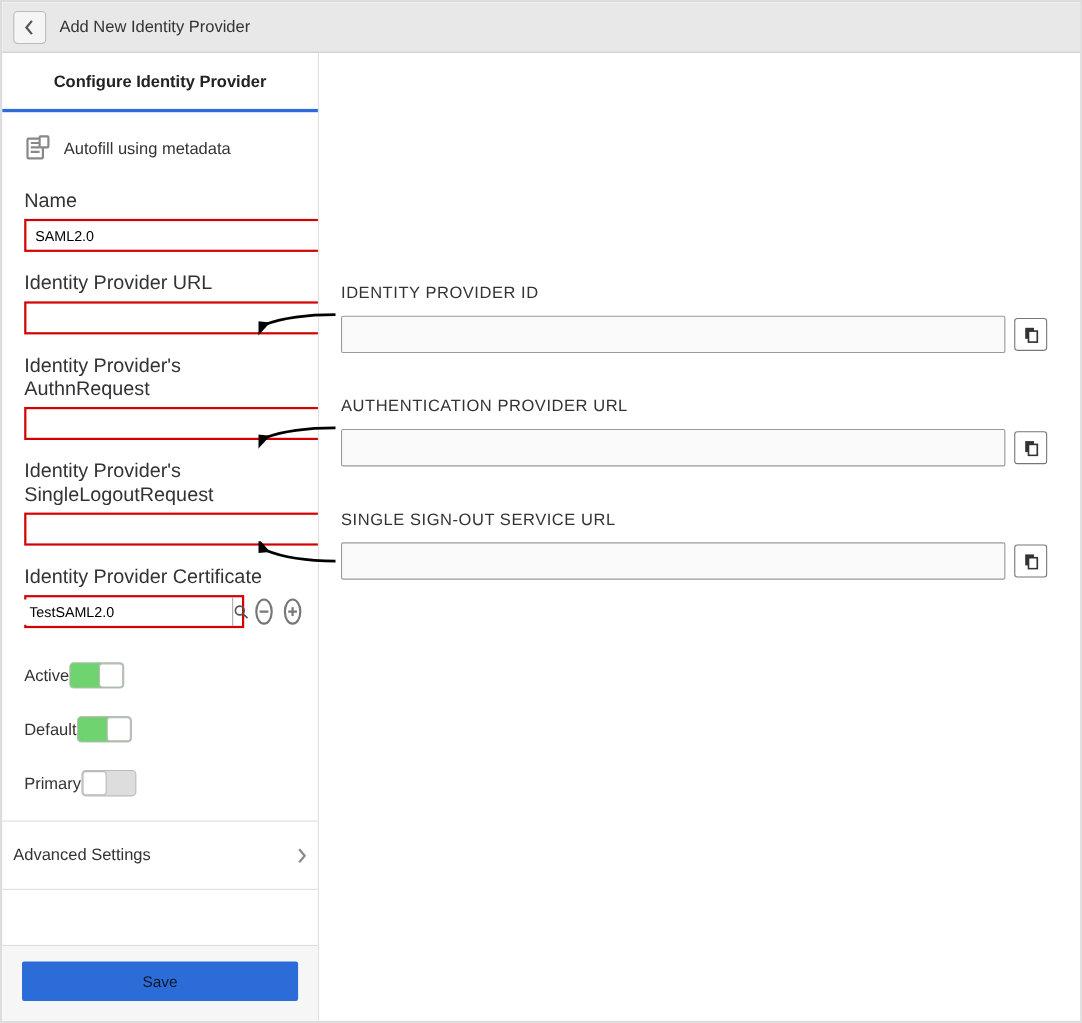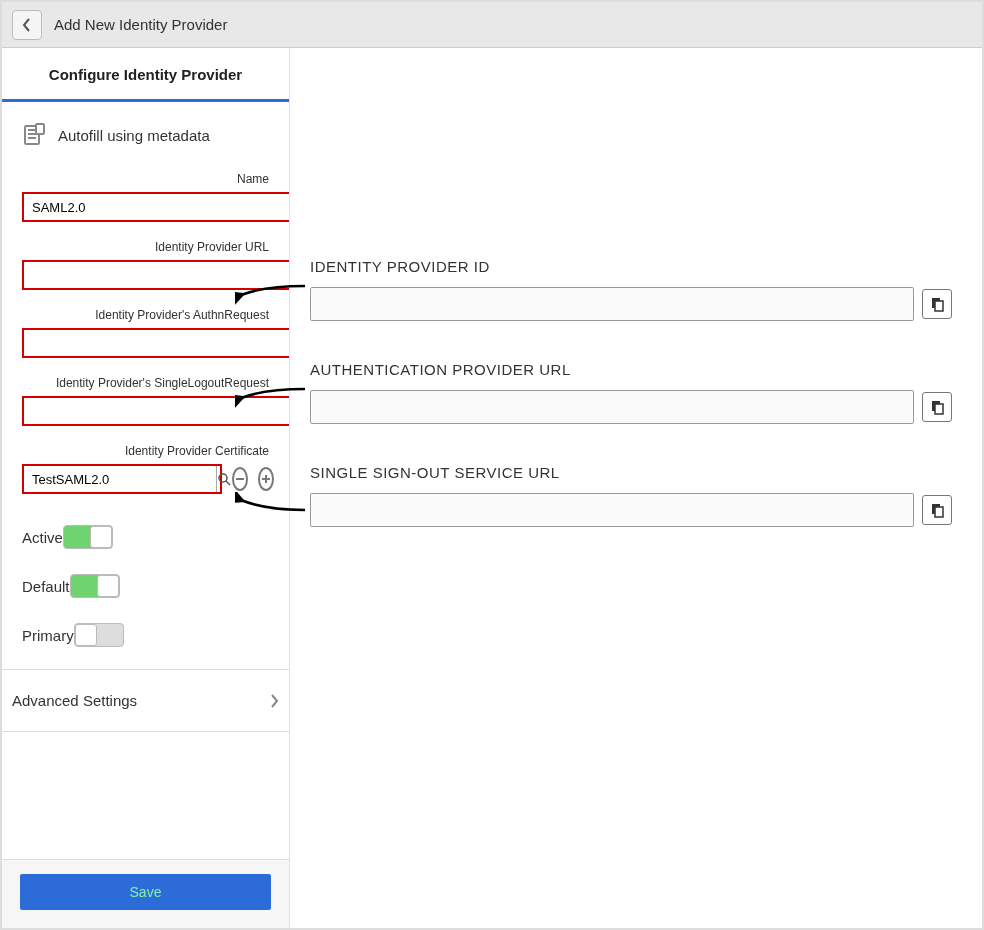--- a/index.html
+++ b/index.html
@@ -52,42 +52,42 @@
   .form-area { padding: 20px 20px 0 20px; flex: 1; overflow: hidden; }
   .autofill-row {
     display: flex;
     align-items: center;
     gap: 10px;
     margin-bottom: 24px;
     color: #333;
     font-size: 15px;
   }
   .label {
-    font-size: 12px;
+    font-size: 18px;
     color: #333;
     margin-bottom: 6px;
     display: block;
-    text-align: right;
   }
   .red-input {
     width: 280px;
     height: 30px;
     border: 2.5px solid #d40000;
     padding: 4px 8px;
     font-size: 13px;
     margin-bottom: 18px;
     display: block;
   }
   .cert-row { display: flex; align-items: center; gap: 10px; margin-bottom: 18px; }
   .cert-input-wrap {
     display: flex;
     align-items: center;
     border: 2.5px solid #d40000;
     width: 200px;
     height: 30px;
+    justify-content: center;
   }
   .cert-input {
     border: none;
     flex: 1;
     padding: 4px 8px;
     font-size: 13px;
     outline: none;
   }
   .cert-search {
     width: 28px;
@@ -146,21 +146,21 @@
   }
   .save-area {
     border-top: 1px solid #ddd;
     padding: 14px 18px 18px;
     background: #f6f6f6;
   }
   .save-btn {
     width: 100%;
     height: 36px;
     background: #2b6cd9;
-    color: #86efac;
+    color: #0f172a;
     border: none;
     border-radius: 2px;
     font-size: 14px;
     cursor: pointer;
   }
   .right-panel {
     flex: 1;
     padding: 40px 30px 0 20px;
     position: relative;
   }

